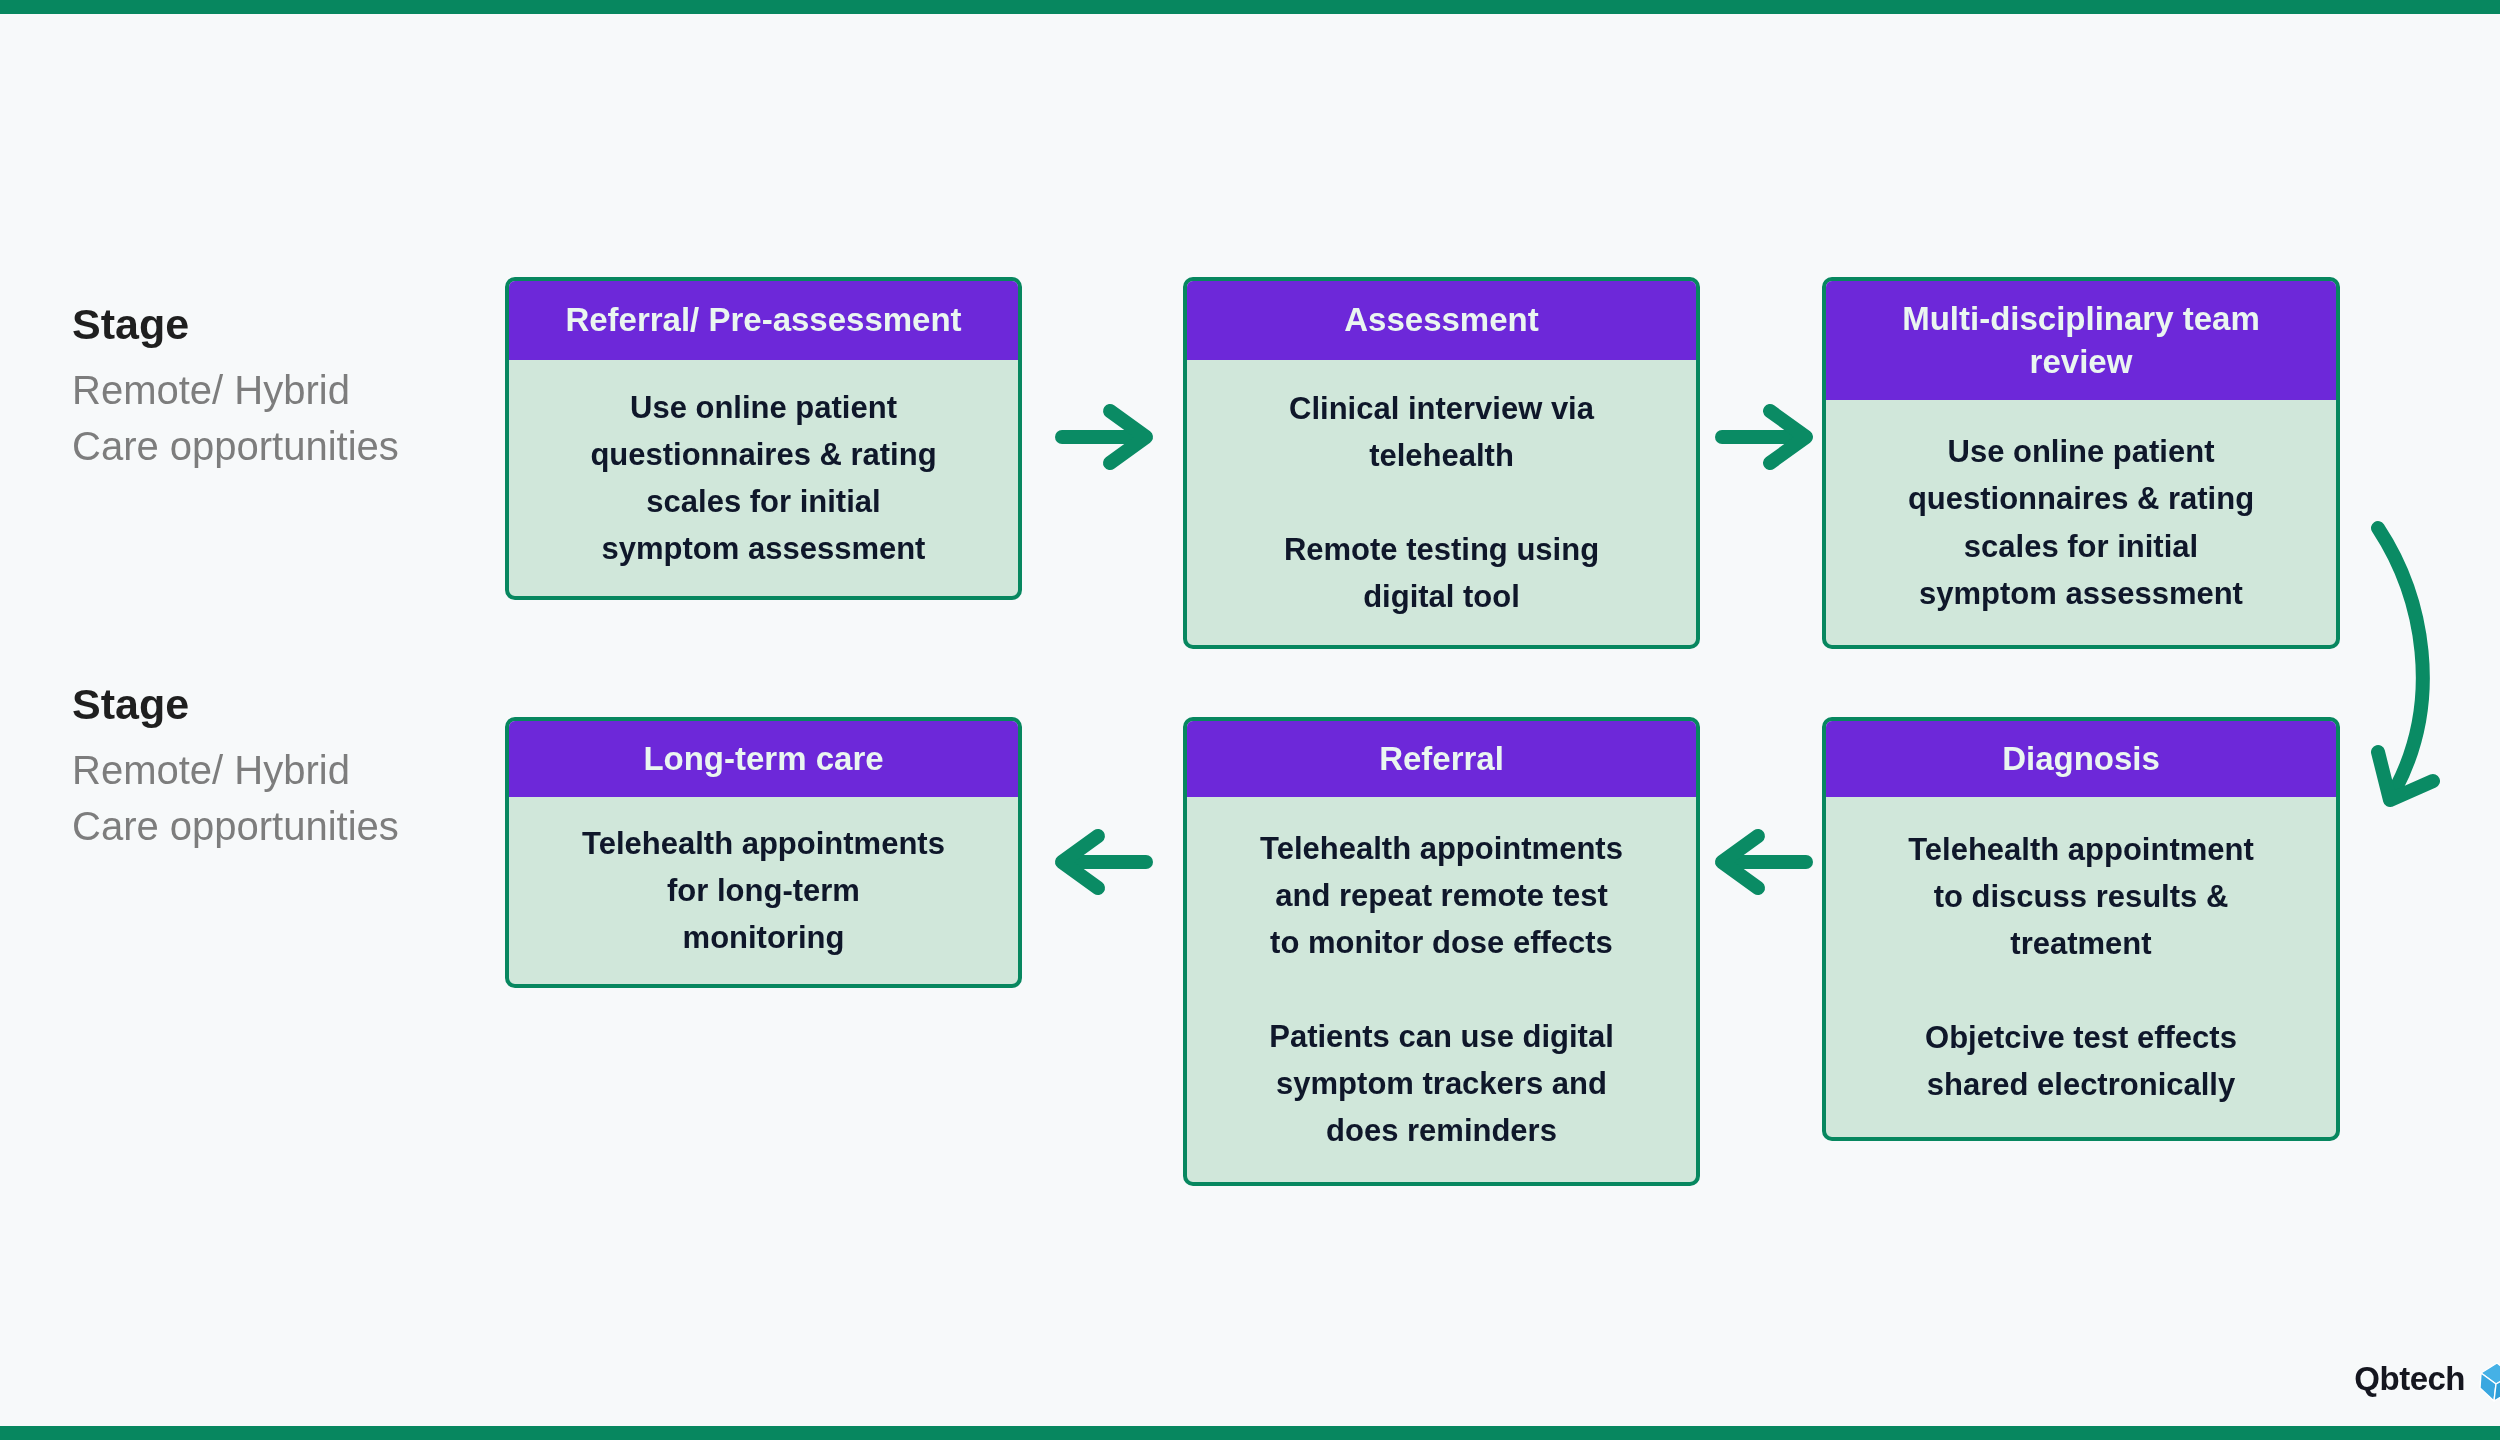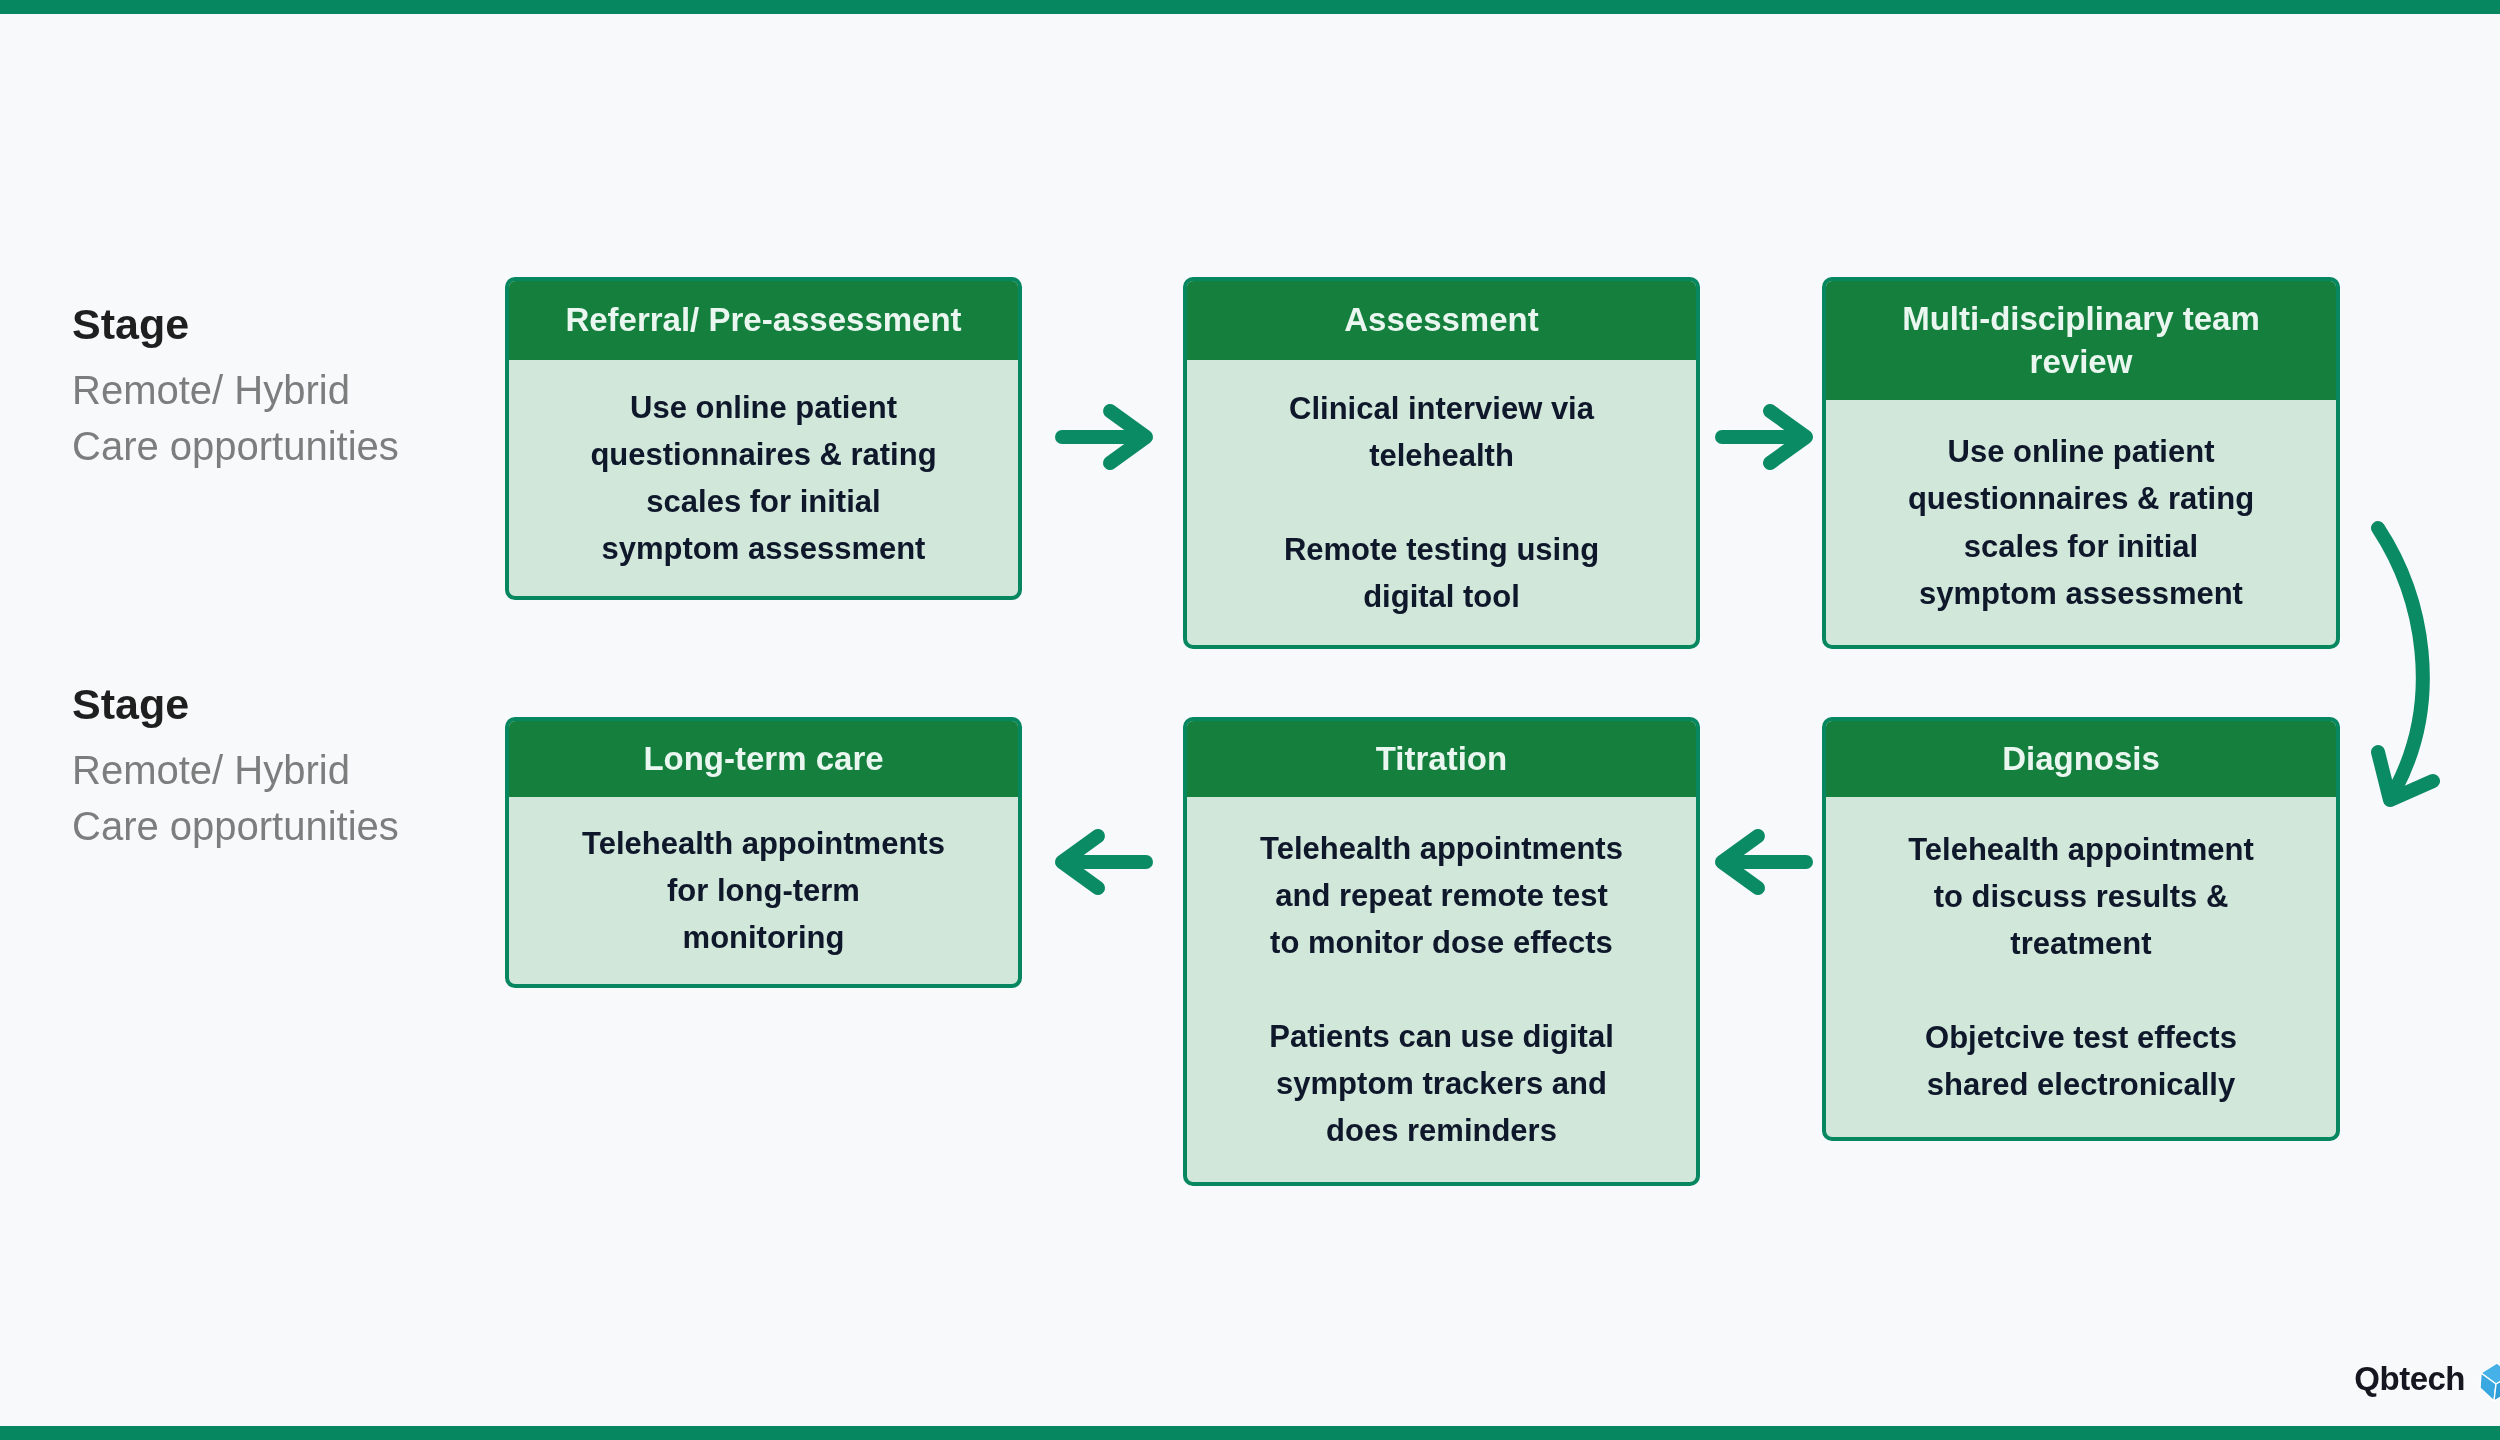--- a/index.html
+++ b/index.html
@@ -21,21 +21,21 @@
   .stage-title{font-weight:bold;font-size:43px;color:#1f1f1f;margin:0 0 13px 0;}
   .stage-sub{font-size:40px;color:#7d7d7d;line-height:1.4;margin:0;white-space:pre-line;}
 
   .box{
     position:absolute;box-sizing:border-box;
     border:4px solid #07875f;border-radius:10px;
     background:#d0e7da;overflow:hidden;
     display:flex;flex-direction:column;
   }
   .box-header{
-    background:#15803d;color:#eaf6f0;
+    background:#6d28d9;color:#eaf6f0;
     font-weight:bold;font-size:33px;line-height:1.3;
     display:flex;align-items:center;justify-content:center;
     text-align:center;white-space:pre-line;flex:0 0 auto;
   }
   .box-body{
     flex:1;display:flex;flex-direction:column;justify-content:center;align-items:center;
     text-align:center;font-size:31px;line-height:1.52;color:#0f172a;
     white-space:pre-line;padding:8px 14px;box-sizing:border-box;font-weight:bold;
   }
   .box-body p{margin:0;}
@@ -108,21 +108,21 @@
   <div class="box" id="box-longterm">
     <div class="box-header">Long-term care</div>
     <div class="box-body">
       <p>Telehealth appointments
 for long-term
 monitoring</p>
     </div>
   </div>
 
   <div class="box" id="box-titration">
-    <div class="box-header">Titration</div>
+    <div class="box-header">Referral</div>
     <div class="box-body">
       <p>Telehealth appointments
 and repeat remote test
 to monitor dose effects</p>
       <p>Patients can use digital
 symptom trackers and
 does reminders</p>
     </div>
   </div>
 

